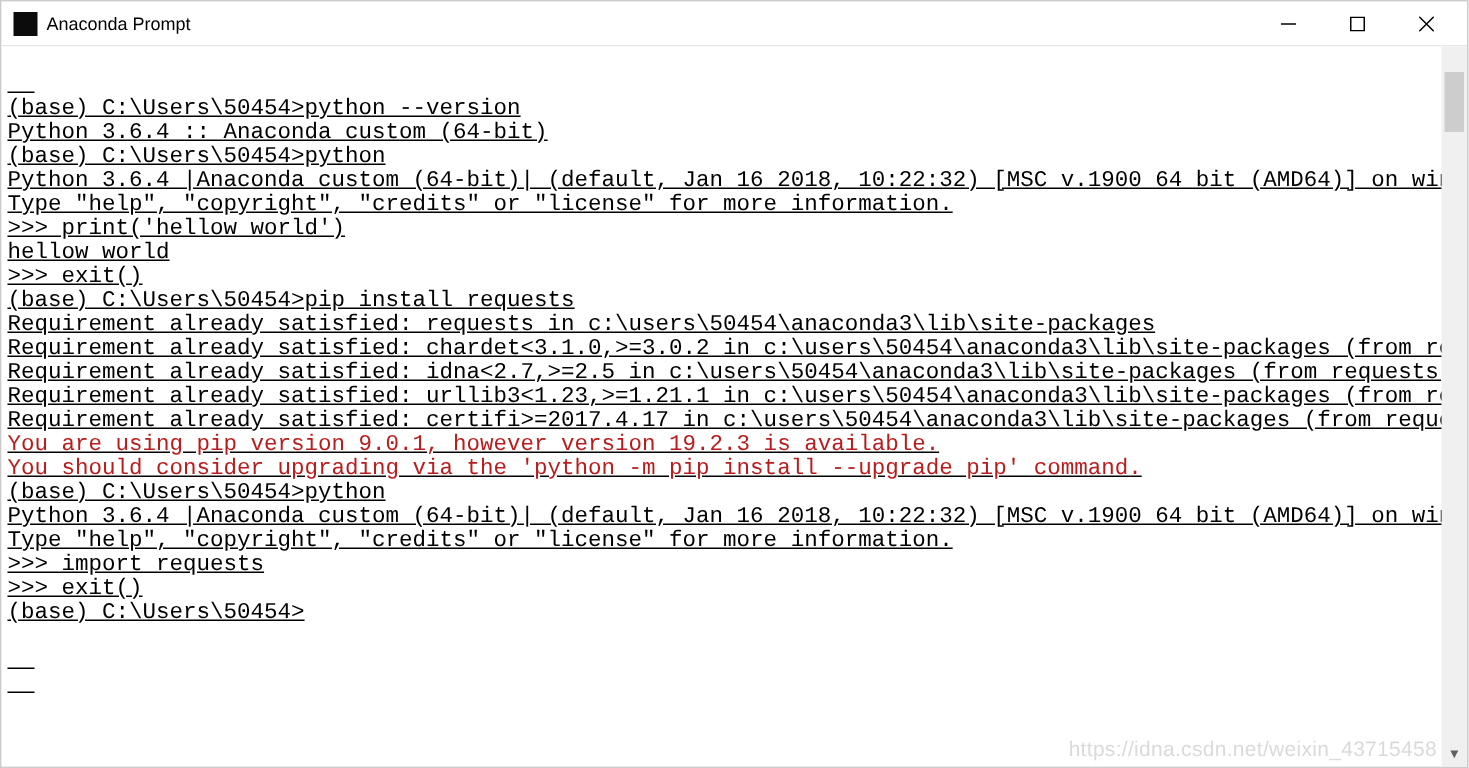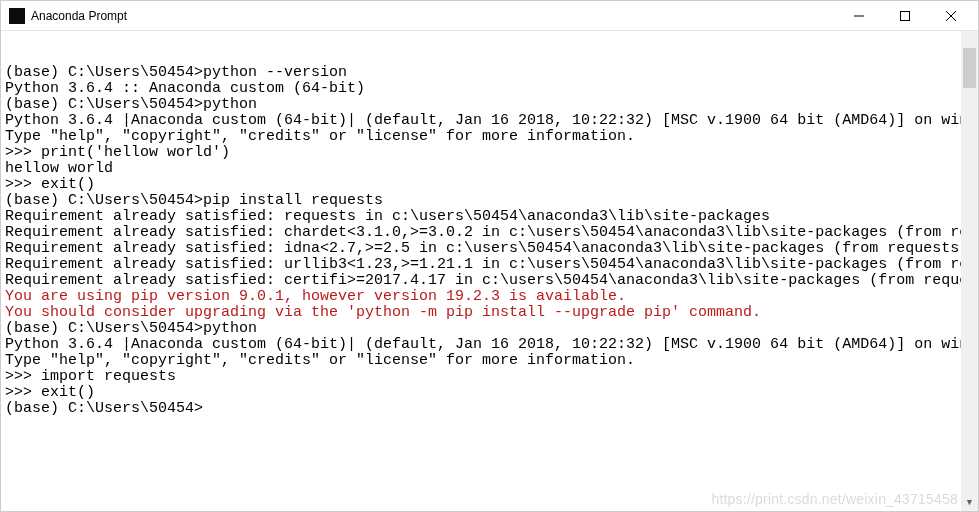--- a/index.html
+++ b/index.html
@@ -38,20 +38,21 @@
     position: relative;
     height: calc(100% - 30px);
     background: #fff;
     font-family: "NSimSun","SimSun","Courier New",monospace;
     font-size: 15px;
     line-height: 16px;
     white-space: pre;
     color: #000;
     padding: 2px 4px;
     overflow: hidden;
+    text-decoration: underline;
   }
   .line { white-space: pre; }
   .warn { color: #b91c1c; } 
   .cursor {
     display: inline-block;
     width: 8px; height: 14px;
     vertical-align: text-bottom;
   }
   .scrollbar {
     position: absolute;
@@ -102,14 +103,14 @@
   </div>
 </div>
 
 <div class="terminal">
   <div id="lines"><div class="line ">(base) C:\Users\50454&gt;python --version</div><div class="line ">Python 3.6.4 :: Anaconda custom (64-bit)</div><div class="line "></div><div class="line ">(base) C:\Users\50454&gt;python</div><div class="line ">Python 3.6.4 |Anaconda custom (64-bit)| (default, Jan 16 2018, 10:22:32) [MSC v.1900 64 bit (AMD64)] on win32</div><div class="line ">Type "help", "copyright", "credits" or "license" for more information.</div><div class="line ">&gt;&gt;&gt; print('hellow world')</div><div class="line ">hellow world</div><div class="line ">&gt;&gt;&gt; exit()</div><div class="line "></div><div class="line ">(base) C:\Users\50454&gt;pip install requests</div><div class="line ">Requirement already satisfied: requests in c:\users\50454\anaconda3\lib\site-packages</div><div class="line ">Requirement already satisfied: chardet&lt;3.1.0,&gt;=3.0.2 in c:\users\50454\anaconda3\lib\site-packages (from requests)</div><div class="line ">Requirement already satisfied: idna&lt;2.7,&gt;=2.5 in c:\users\50454\anaconda3\lib\site-packages (from requests)</div><div class="line ">Requirement already satisfied: urllib3&lt;1.23,&gt;=1.21.1 in c:\users\50454\anaconda3\lib\site-packages (from requests)</div><div class="line ">Requirement already satisfied: certifi&gt;=2017.4.17 in c:\users\50454\anaconda3\lib\site-packages (from requests)</div><div class="line warn">You are using pip version 9.0.1, however version 19.2.3 is available.</div><div class="line warn">You should consider upgrading via the 'python -m pip install --upgrade pip' command.</div><div class="line "></div><div class="line ">(base) C:\Users\50454&gt;python</div><div class="line ">Python 3.6.4 |Anaconda custom (64-bit)| (default, Jan 16 2018, 10:22:32) [MSC v.1900 64 bit (AMD64)] on win32</div><div class="line ">Type "help", "copyright", "credits" or "license" for more information.</div><div class="line ">&gt;&gt;&gt; import requests</div><div class="line ">&gt;&gt;&gt; exit()</div><div class="line "></div><div class="line ">(base) C:\Users\50454&gt;<span class="cursor"></span></div></div>
   <div class="scrollbar">
     <div class="scroll-arrow">▲</div>
     <div class="scroll-thumb"></div>
     <div class="scroll-arrow" style="position:absolute;bottom:0;">▼</div>
   </div>
-  <div class="watermark">https://print.csdn.net/weixin_43715458</div>
+  <div class="watermark">https://idna.csdn.net/weixin_43715458</div>
 </div>
 
 </body></html>

